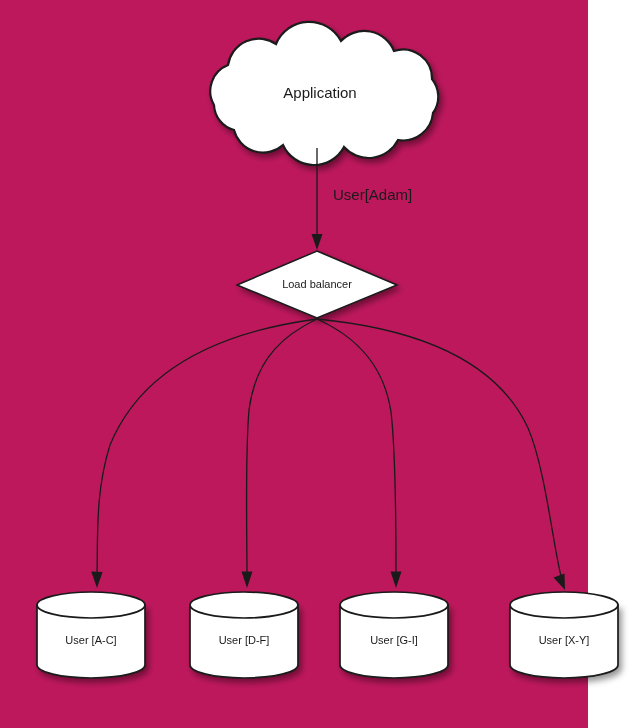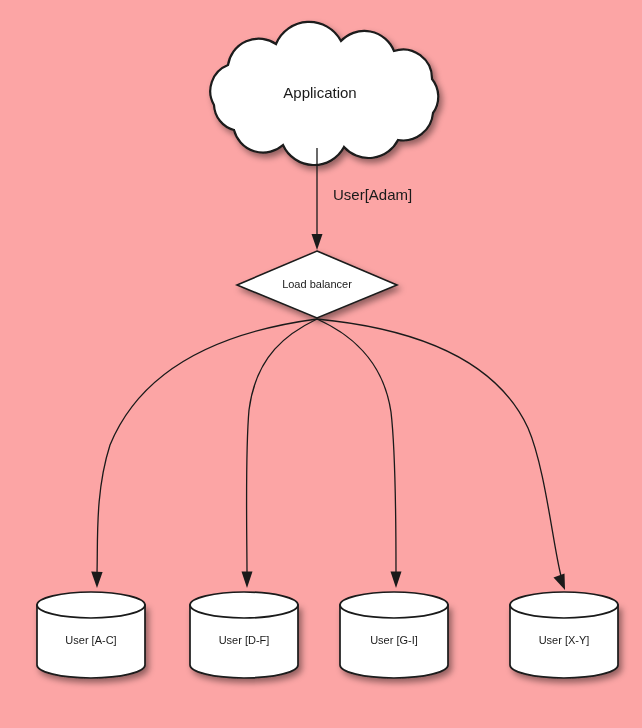--- a/index.html
+++ b/index.html
@@ -8,23 +8,23 @@
     background: #ffffff;
   }
   body {
     width: 642px;
     height: 728px;
     overflow: hidden;
     font-family: "Liberation Sans", sans-serif;
   }
   #diagram-canvas {
     position: relative;
-    width: 642px;
+    width: 588px;
     height: 728px;
-    background: #fca5a5;
+    background: #be185d;
   }
   #diagram-svg {
     position: absolute;
     top: 0;
     left: 0;
     width: 642px;
     height: 728px;
     display: block;
   }
   .node-label {

